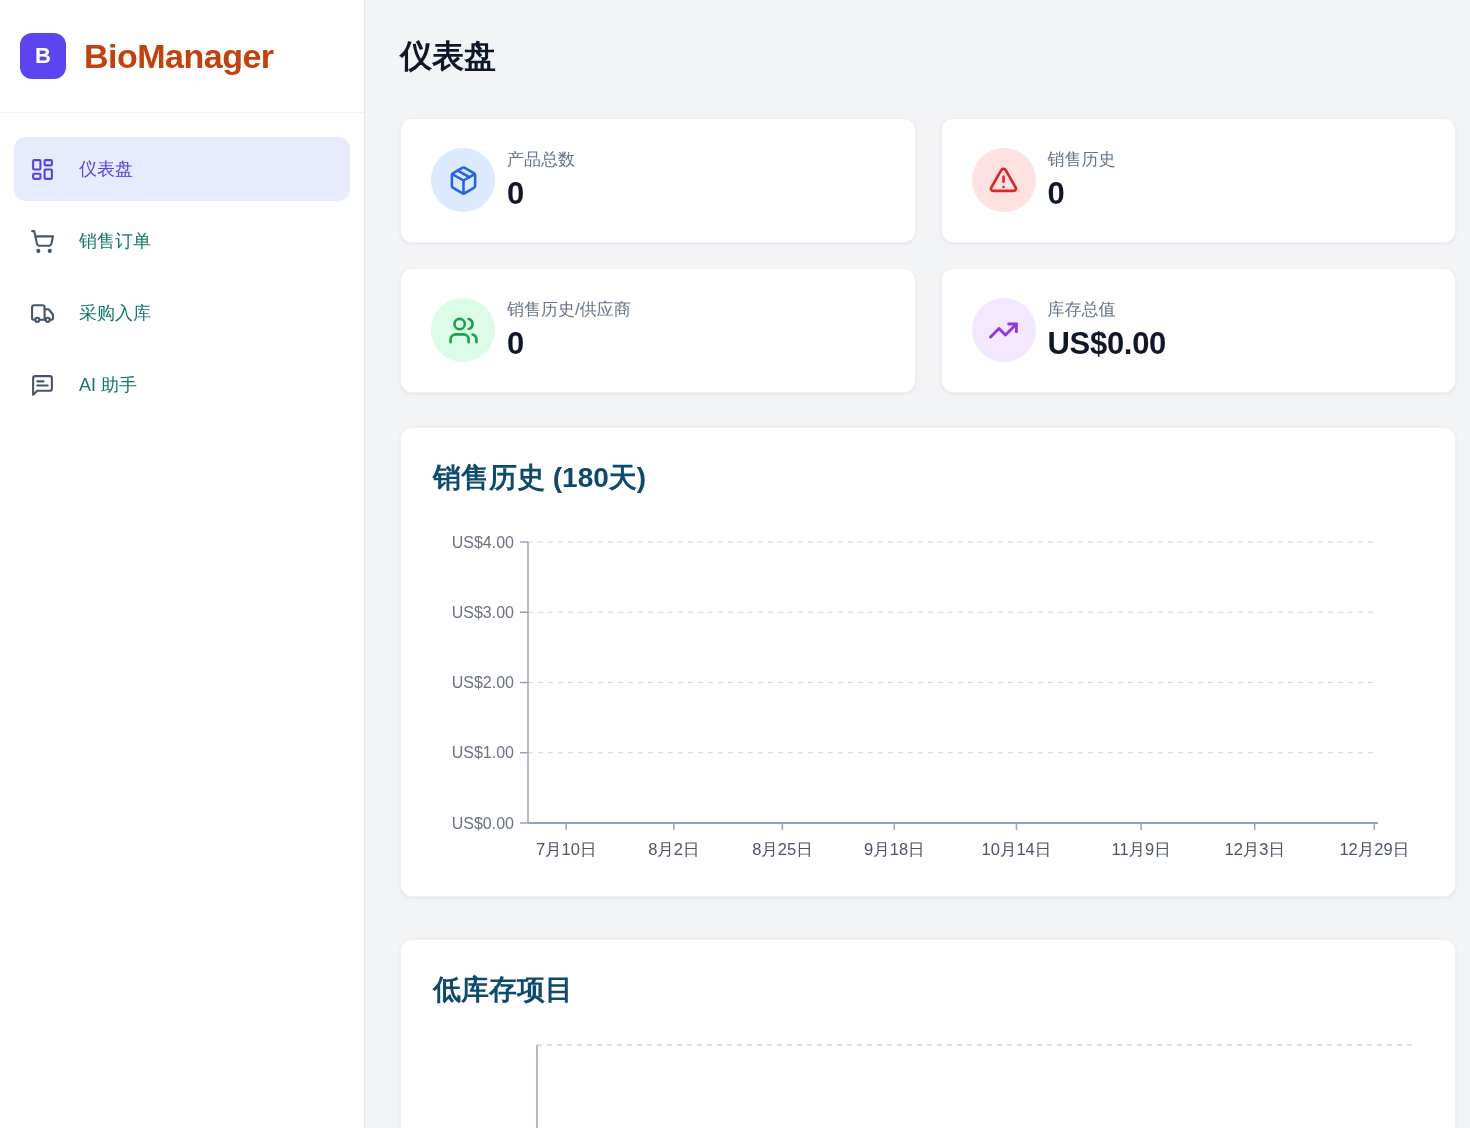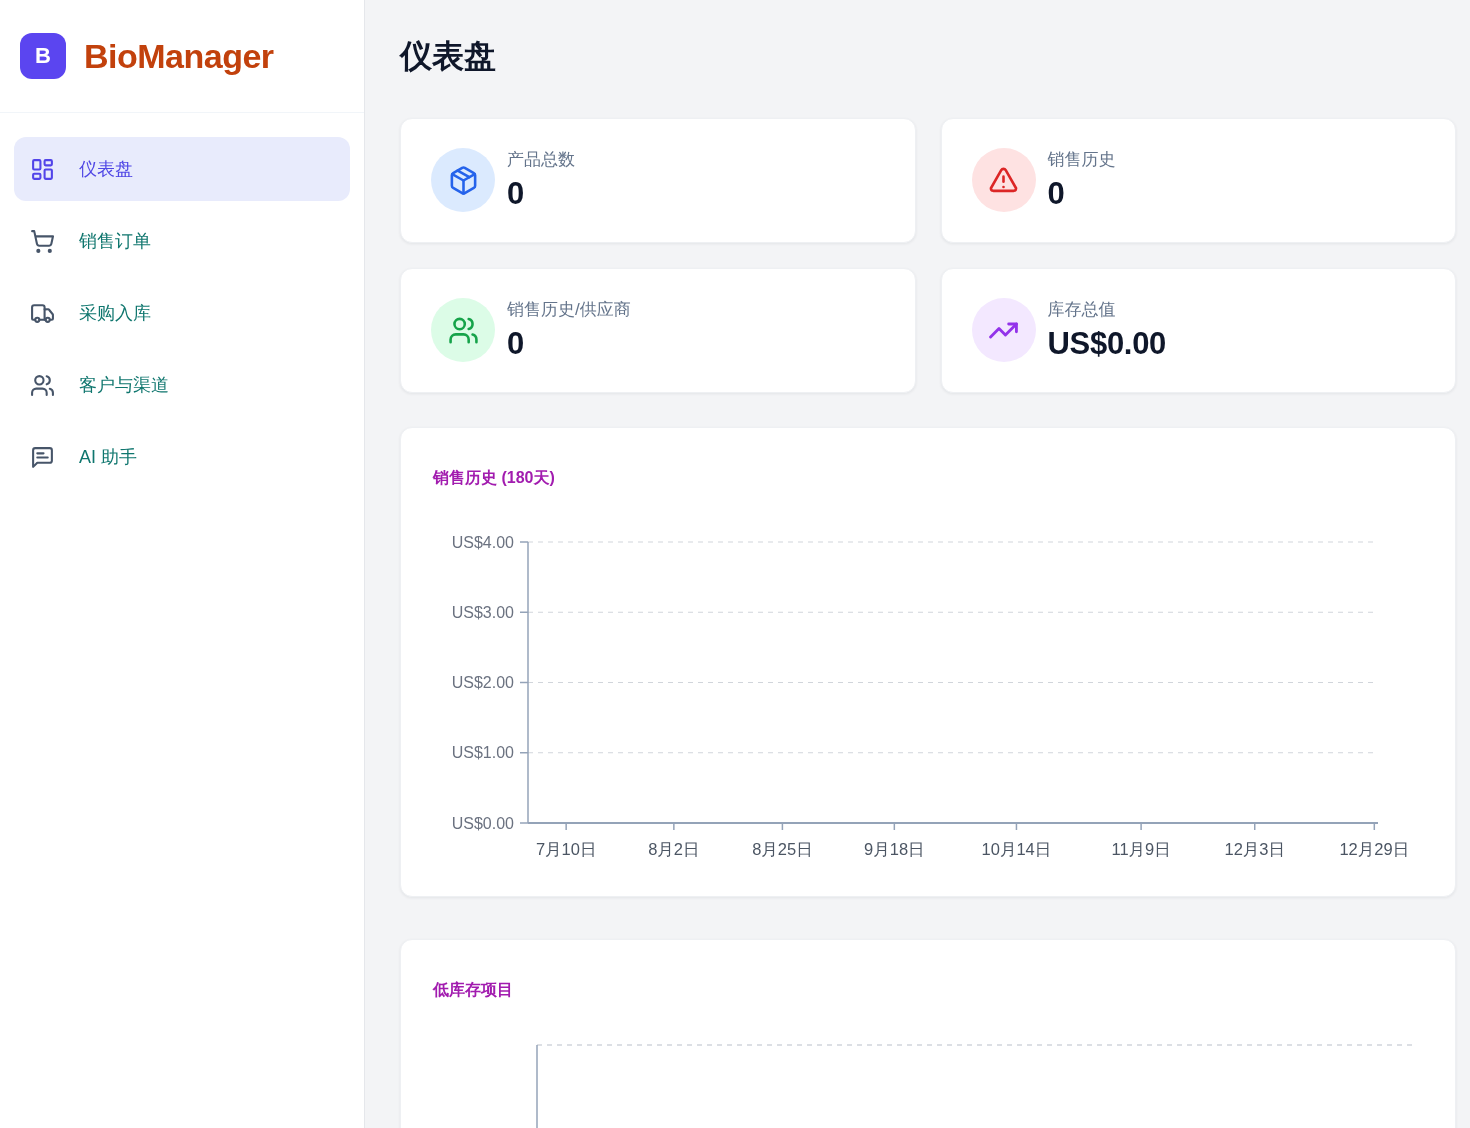--- a/index.html
+++ b/index.html
@@ -49,21 +49,21 @@
     display:flex; align-items:center; justify-content:center; flex:none;
   }
   .stat-icon svg { width:31px; height:31px; }
   .stat-label { font-size:17px; color:#64748b; }
   .stat-value { font-size:31px; font-weight:700; color:#0f172a; margin-top:5px; letter-spacing:-0.3px; }
   .card {
     background:#fff; border:1px solid #eef0f3; border-radius:12px;
     box-shadow:0 1px 3px rgba(16,24,40,.07);
   }
   .chart-card { margin-top:34px; padding:36px 32px 28px 32px; }
-  .chart-title { font-size:16px; font-weight:600; color:#a21caf; line-height:28px; }
+  .chart-title { font-size:28px; font-weight:600; color:#0c4a6e; line-height:28px; }
   .chart-svg { display:block; margin-top:26px; width:992px; height:350px; }
   .chart-card-2 { margin-top:42px; padding:36px 32px; height:420px; }
   .plot2-svg { display:block; margin-top:40px; width:992px; height:360px; }
 </style>
 </head>
 <body>
 
 <aside class="sidebar">
   <div class="logo-row">
     <div class="logo-badge">B</div>
@@ -89,29 +89,20 @@
     </div>
     <div class="nav-item">
       <svg viewBox="0 0 24 24" fill="none" stroke-width="2" stroke-linecap="round" stroke-linejoin="round">
           <path d="M14 18V6a2 2 0 0 0-2-2H4a2 2 0 0 0-2 2v11a1 1 0 0 0 1 1h2"></path>
           <path d="M15 18H9"></path>
           <path d="M19 18h2a1 1 0 0 0 1-1v-3.65a1 1 0 0 0-.22-.62l-3.48-4.35A1 1 0 0 0 17.52 8H14"></path>
           <circle cx="17" cy="18" r="2"></circle>
           <circle cx="7" cy="18" r="2"></circle>
         </svg>
       <span class="nav-label">采购入库</span>
-    </div>
-    <div class="nav-item">
-      <svg viewBox="0 0 24 24" fill="none" stroke-width="2" stroke-linecap="round" stroke-linejoin="round">
-          <path d="M16 21v-2a4 4 0 0 0-4-4H6a4 4 0 0 0-4 4v2"></path>
-          <circle cx="9" cy="7" r="4"></circle>
-          <path d="M22 21v-2a4 4 0 0 0-3-3.87"></path>
-          <path d="M16 3.13a4 4 0 0 1 0 7.75"></path>
-        </svg>
-      <span class="nav-label">客户与渠道</span>
     </div>
     <div class="nav-item">
       <svg viewBox="0 0 24 24" fill="none" stroke-width="2" stroke-linecap="round" stroke-linejoin="round">
           <path d="M21 15a2 2 0 0 1-2 2H7l-4 4V5a2 2 0 0 1 2-2h14a2 2 0 0 1 2 2z"></path>
           <path d="M13 8H7"></path>
           <path d="M17 12H7"></path>
         </svg>
       <span class="nav-label">AI 助手</span>
     </div>
   </nav>

